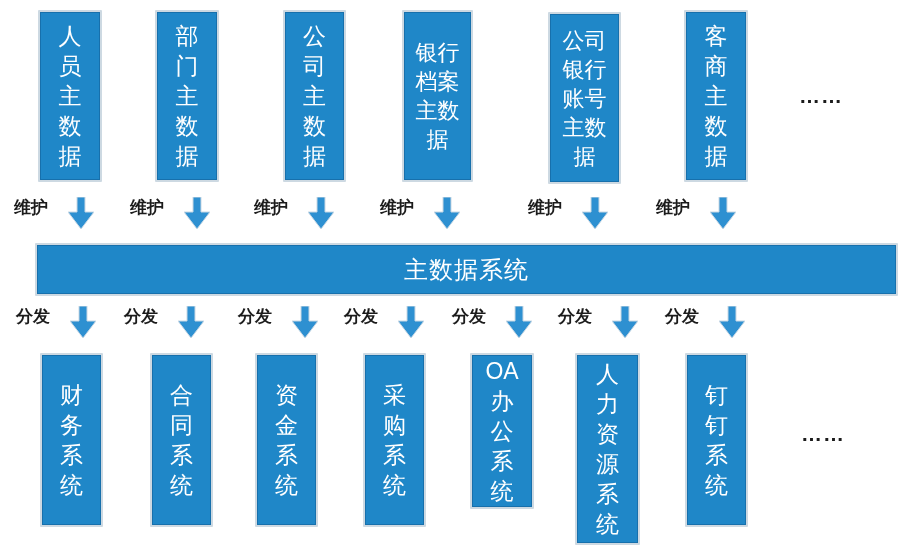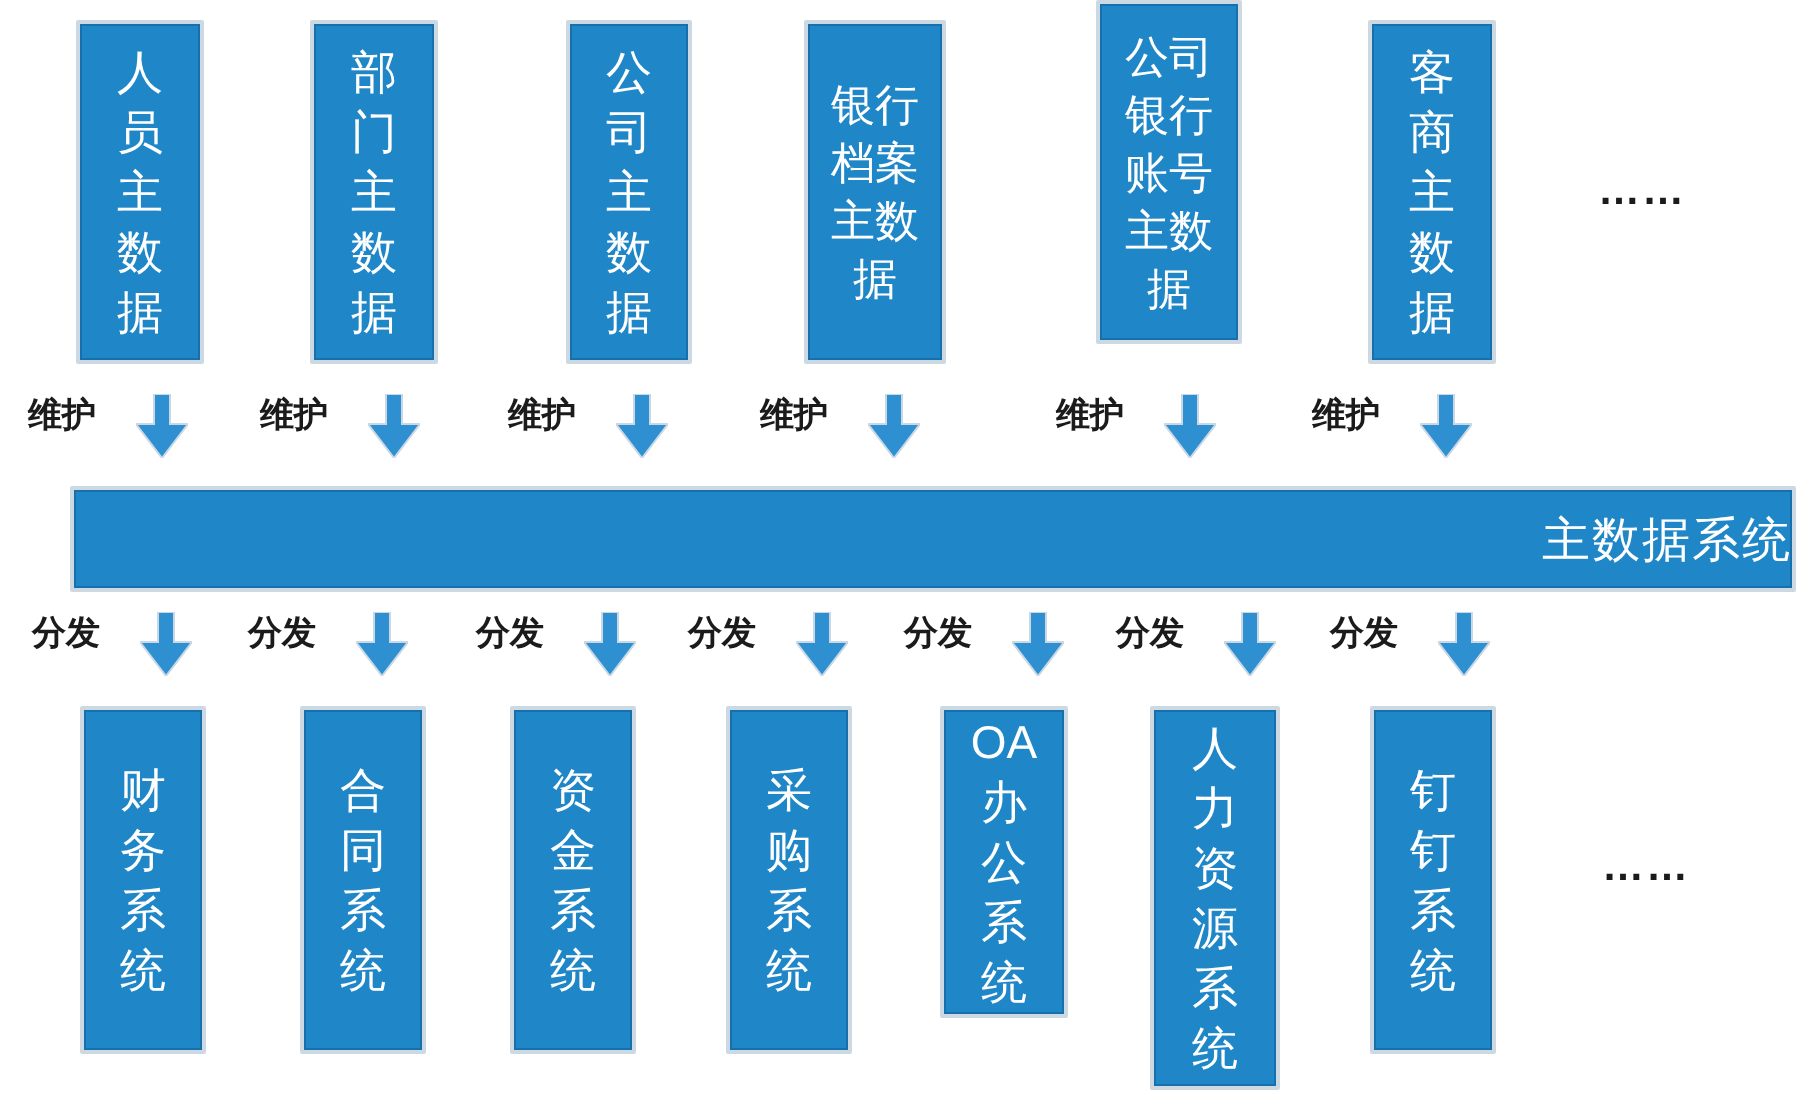--- a/index.html
+++ b/index.html
@@ -33,21 +33,21 @@
     white-space:pre-line;
     font-weight:400;
   }
   .box.wide .box-text{font-size:22px;line-height:29px;}
   .bar{
     position:absolute;
     left:35px;top:243px;width:863px;height:53px;
     background:var(--box-blue);
     border:2px solid var(--box-border);
     box-shadow:inset 0 0 0 1px rgba(10,70,120,0.35);
-    display:flex;align-items:center;justify-content:flex-end;
+    display:flex;align-items:center;justify-content:center;
     border-radius:1px;
   }
   .bar .bar-text{
     color:#ffffff;
     font-size:24px;
     letter-spacing:1px;
     font-weight:400;
   }
   .arrow-group{
     position:absolute;
@@ -110,21 +110,21 @@
 主
 数
 据</div>
   </div>
   <div class="box wide" style="left:402px;top:10px;width:71px;height:172px">
     <div class="box-text">银行
 档案
 主数
 据</div>
   </div>
-  <div class="box wide" style="left:548px;top:0;width:73px;height:172px">
+  <div class="box wide" style="left:548px;top:12px;width:73px;height:172px">
     <div class="box-text">公司
 银行
 账号
 主数
 据</div>
   </div>
   <div class="box" style="left:684px;top:10px;width:64px;height:172px">
     <div class="box-text">客
 商
 主

